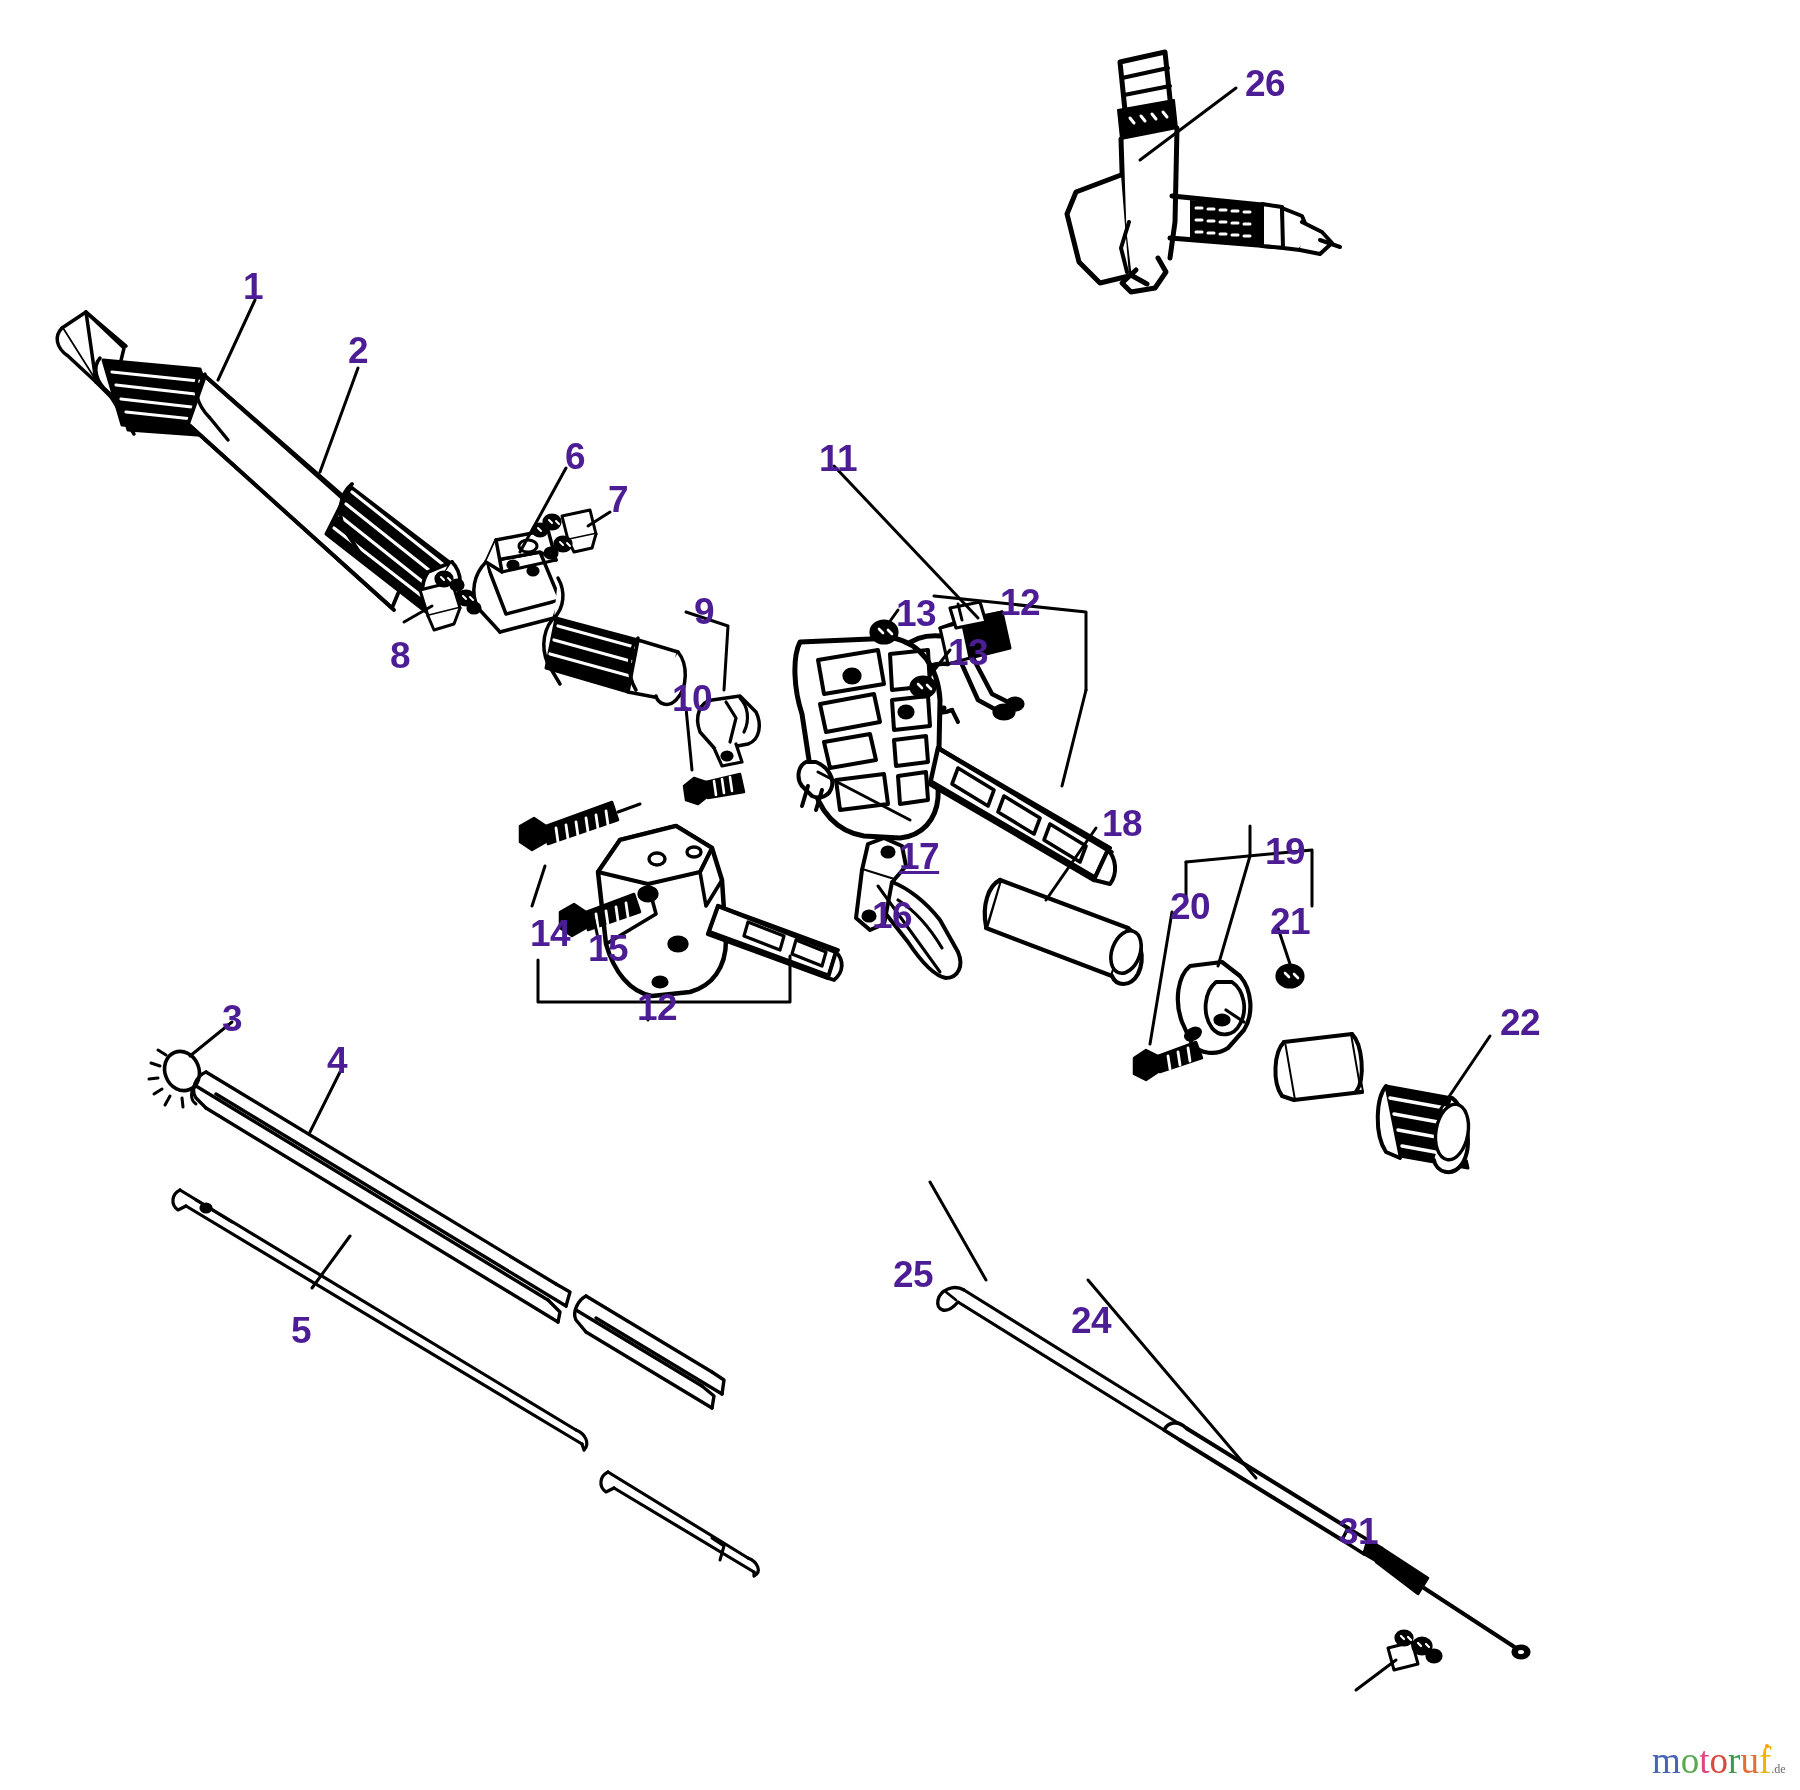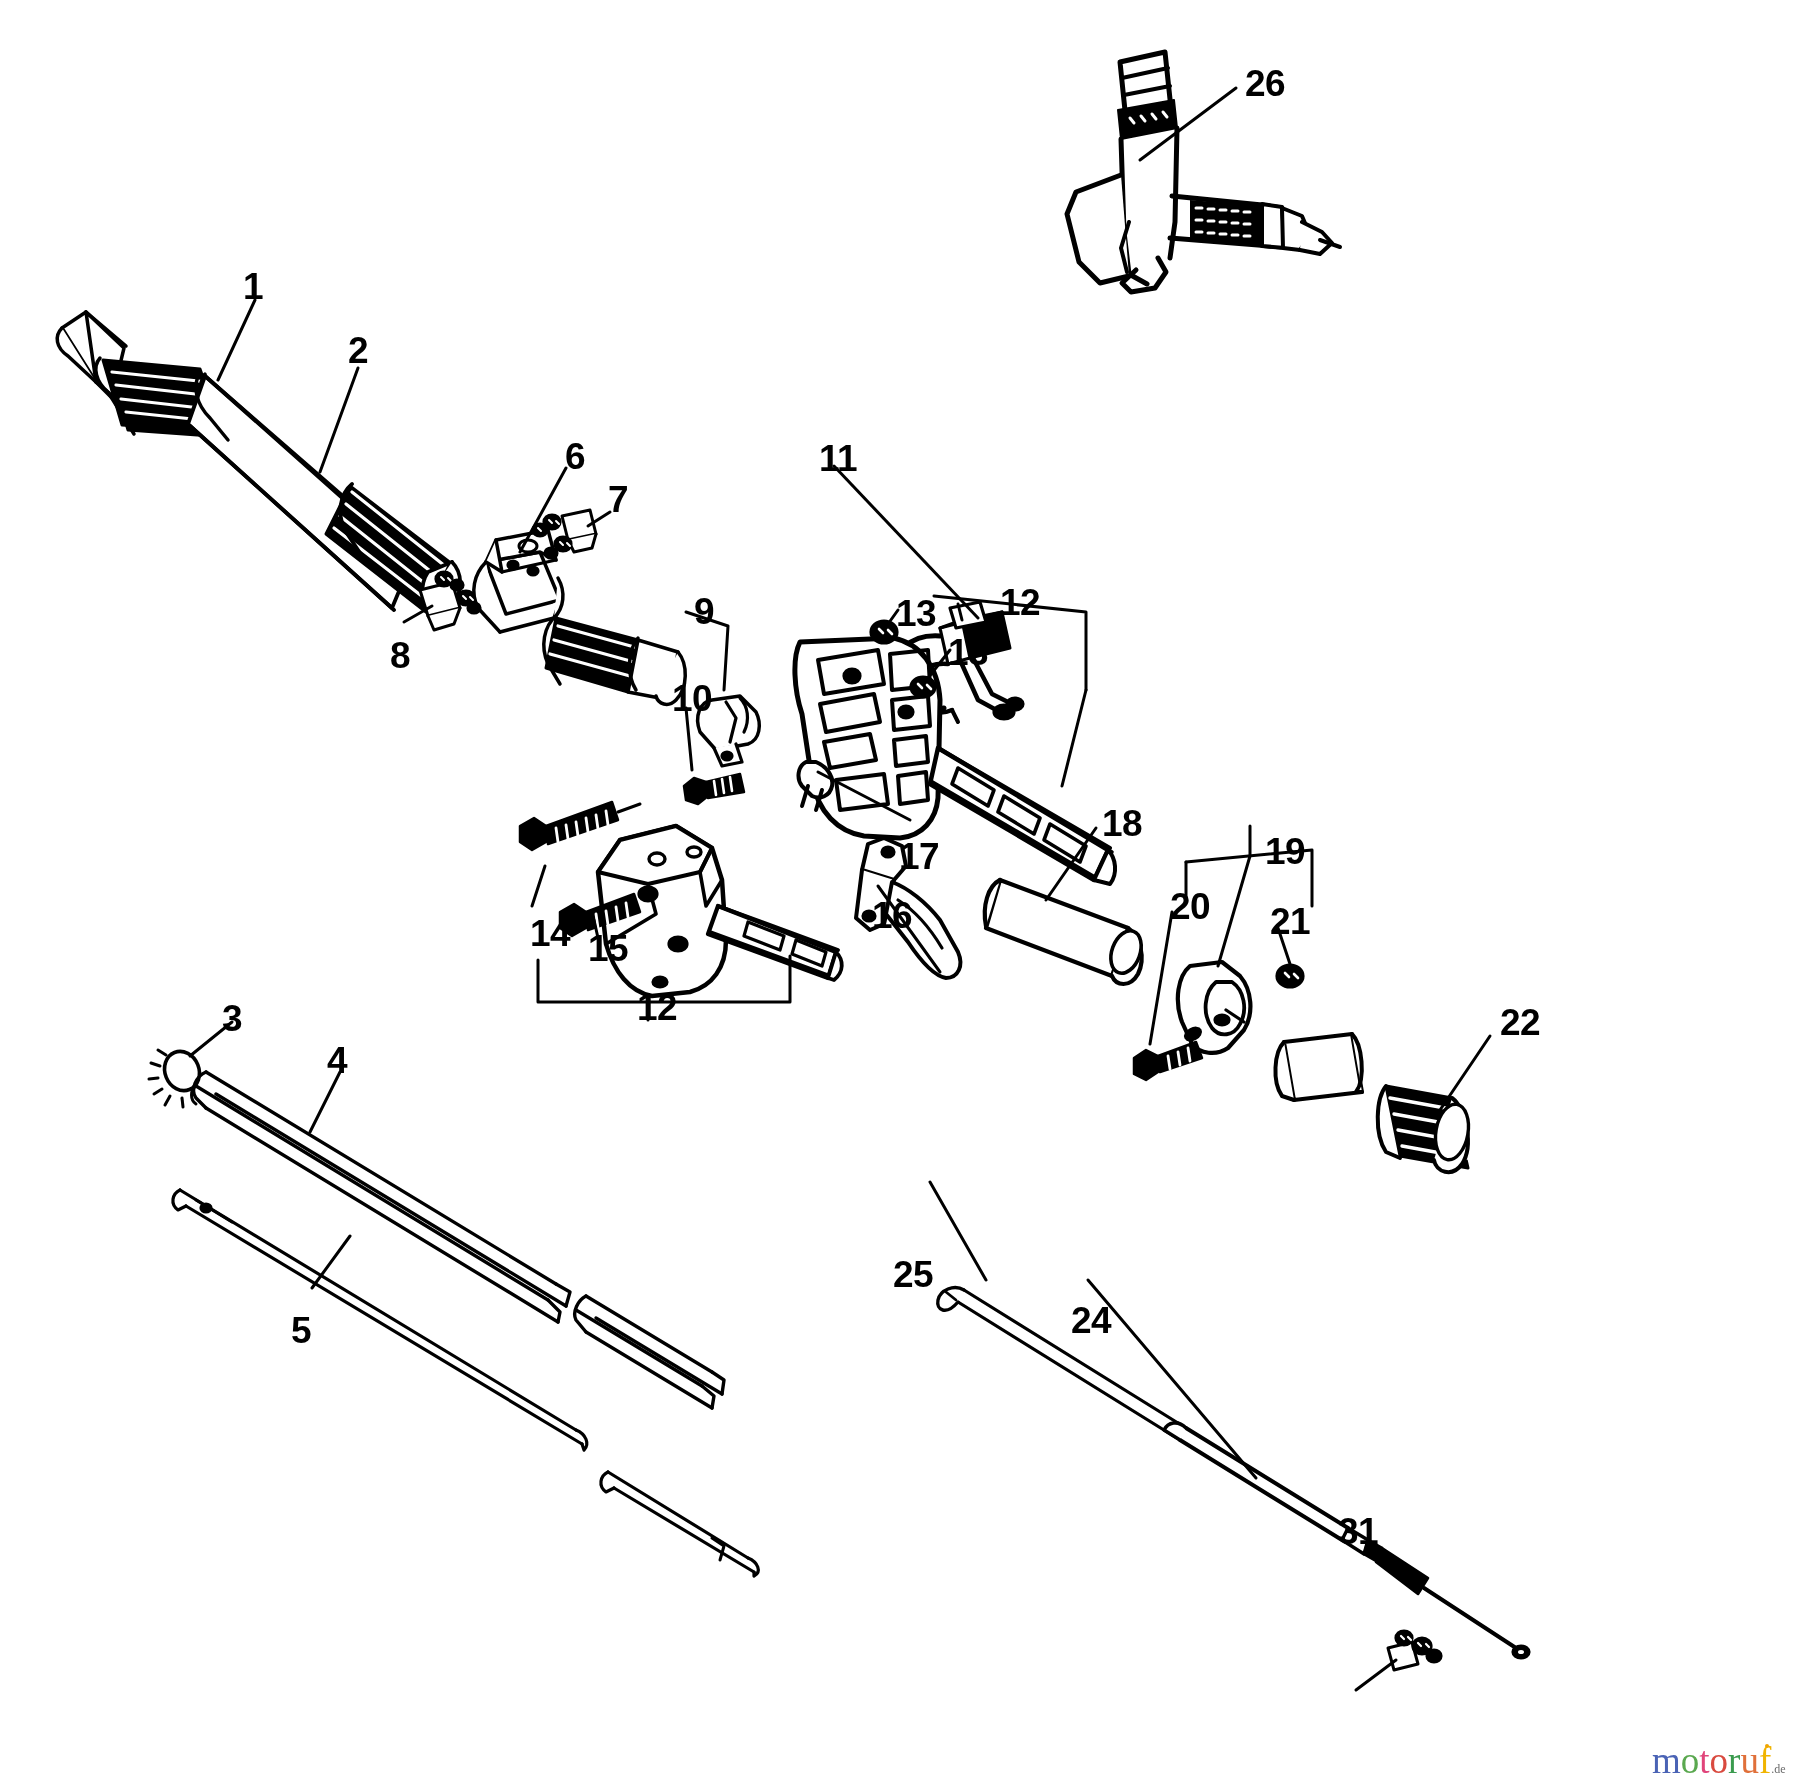--- a/index.html
+++ b/index.html
@@ -9,21 +9,21 @@
     width:1800px;height:1790px;
     position:relative;overflow:hidden;
   }
   #stage{position:absolute;left:0;top:0;width:1800px;height:1790px;background:#fff;}
   svg.layer{position:absolute;left:0;top:0;width:1800px;height:1790px;}
   .callout{
     position:absolute;
     font-family:"Liberation Sans", sans-serif;
     font-weight:bold;
     font-size:37px;
-    color:#000000;
+    color:#4c1d95;
     line-height:1;
     letter-spacing:-0.5px;
     user-select:none;
     white-space:nowrap;
   }
   .wm{
     position:absolute;
     left:1652px;top:1742px;
     font-family:"Liberation Serif", serif;
     font-size:37px;
@@ -539,21 +539,21 @@
   <div class="callout" style="left:694px;top:593px;">9</div>
   <div class="callout" style="left:672px;top:680px;">10</div>
   <div class="callout" style="left:819px;top:440px;">11</div>
   <div class="callout" style="left:1000px;top:584px;">12</div>
   <div class="callout" style="left:896px;top:595px;">13</div>
   <div class="callout" style="left:948px;top:634px;">13</div>
   <div class="callout" style="left:530px;top:915px;">14</div>
   <div class="callout" style="left:588px;top:930px;">15</div>
   <div class="callout" style="left:637px;top:989px;">12</div>
   <div class="callout" style="left:872px;top:897px;">16</div>
-  <div class="callout" style="left:899px;top:838px;">17</div>
+  <div class="callout" style="left:899px;top:838px;text-decoration:underline;">17</div>
   <div class="callout" style="left:1102px;top:805px;">18</div>
   <div class="callout" style="left:1265px;top:833px;">19</div>
   <div class="callout" style="left:1170px;top:888px;">20</div>
   <div class="callout" style="left:1270px;top:903px;">21</div>
   <div class="callout" style="left:1500px;top:1004px;">22</div>
   <div class="callout" style="left:1338px;top:1513px;">31</div>
   <div class="callout" style="left:1060px;top:1302px;margin-left:11px;">24</div>
   <div class="callout" style="left:893px;top:1208px;margin-top:48px;">25</div>
   <div class="callout" style="left:1245px;top:65px;">26</div>
 

